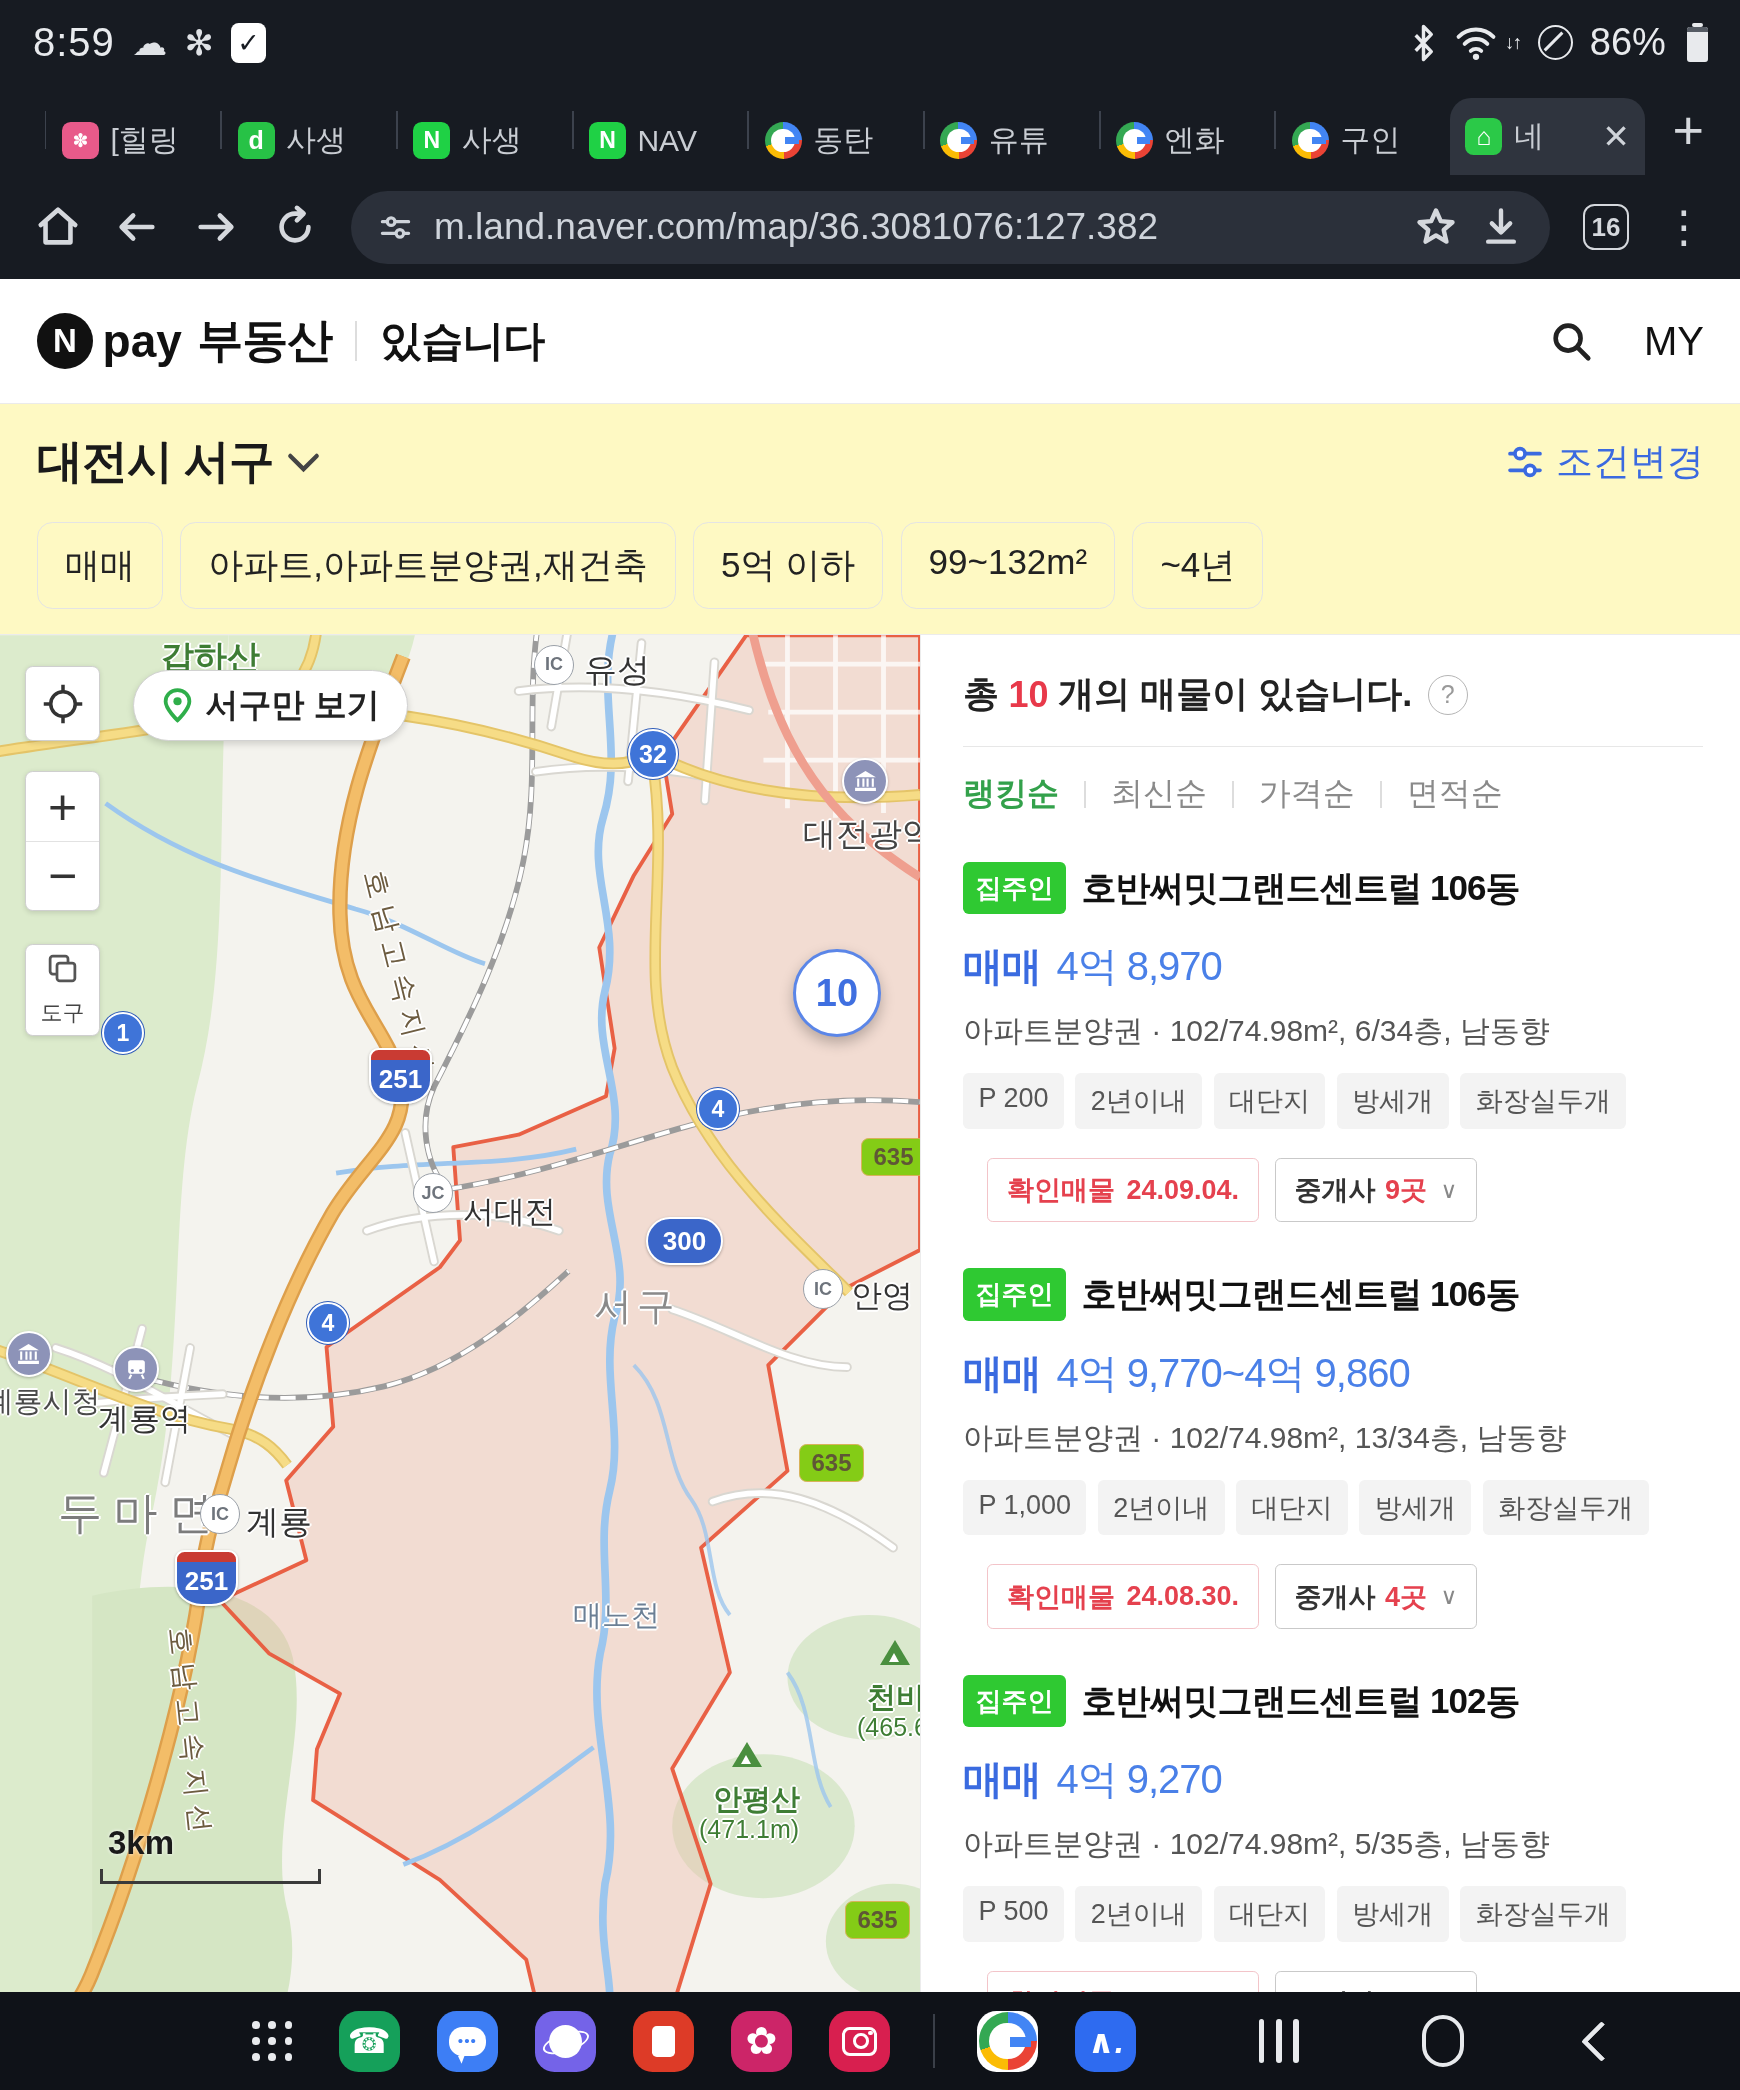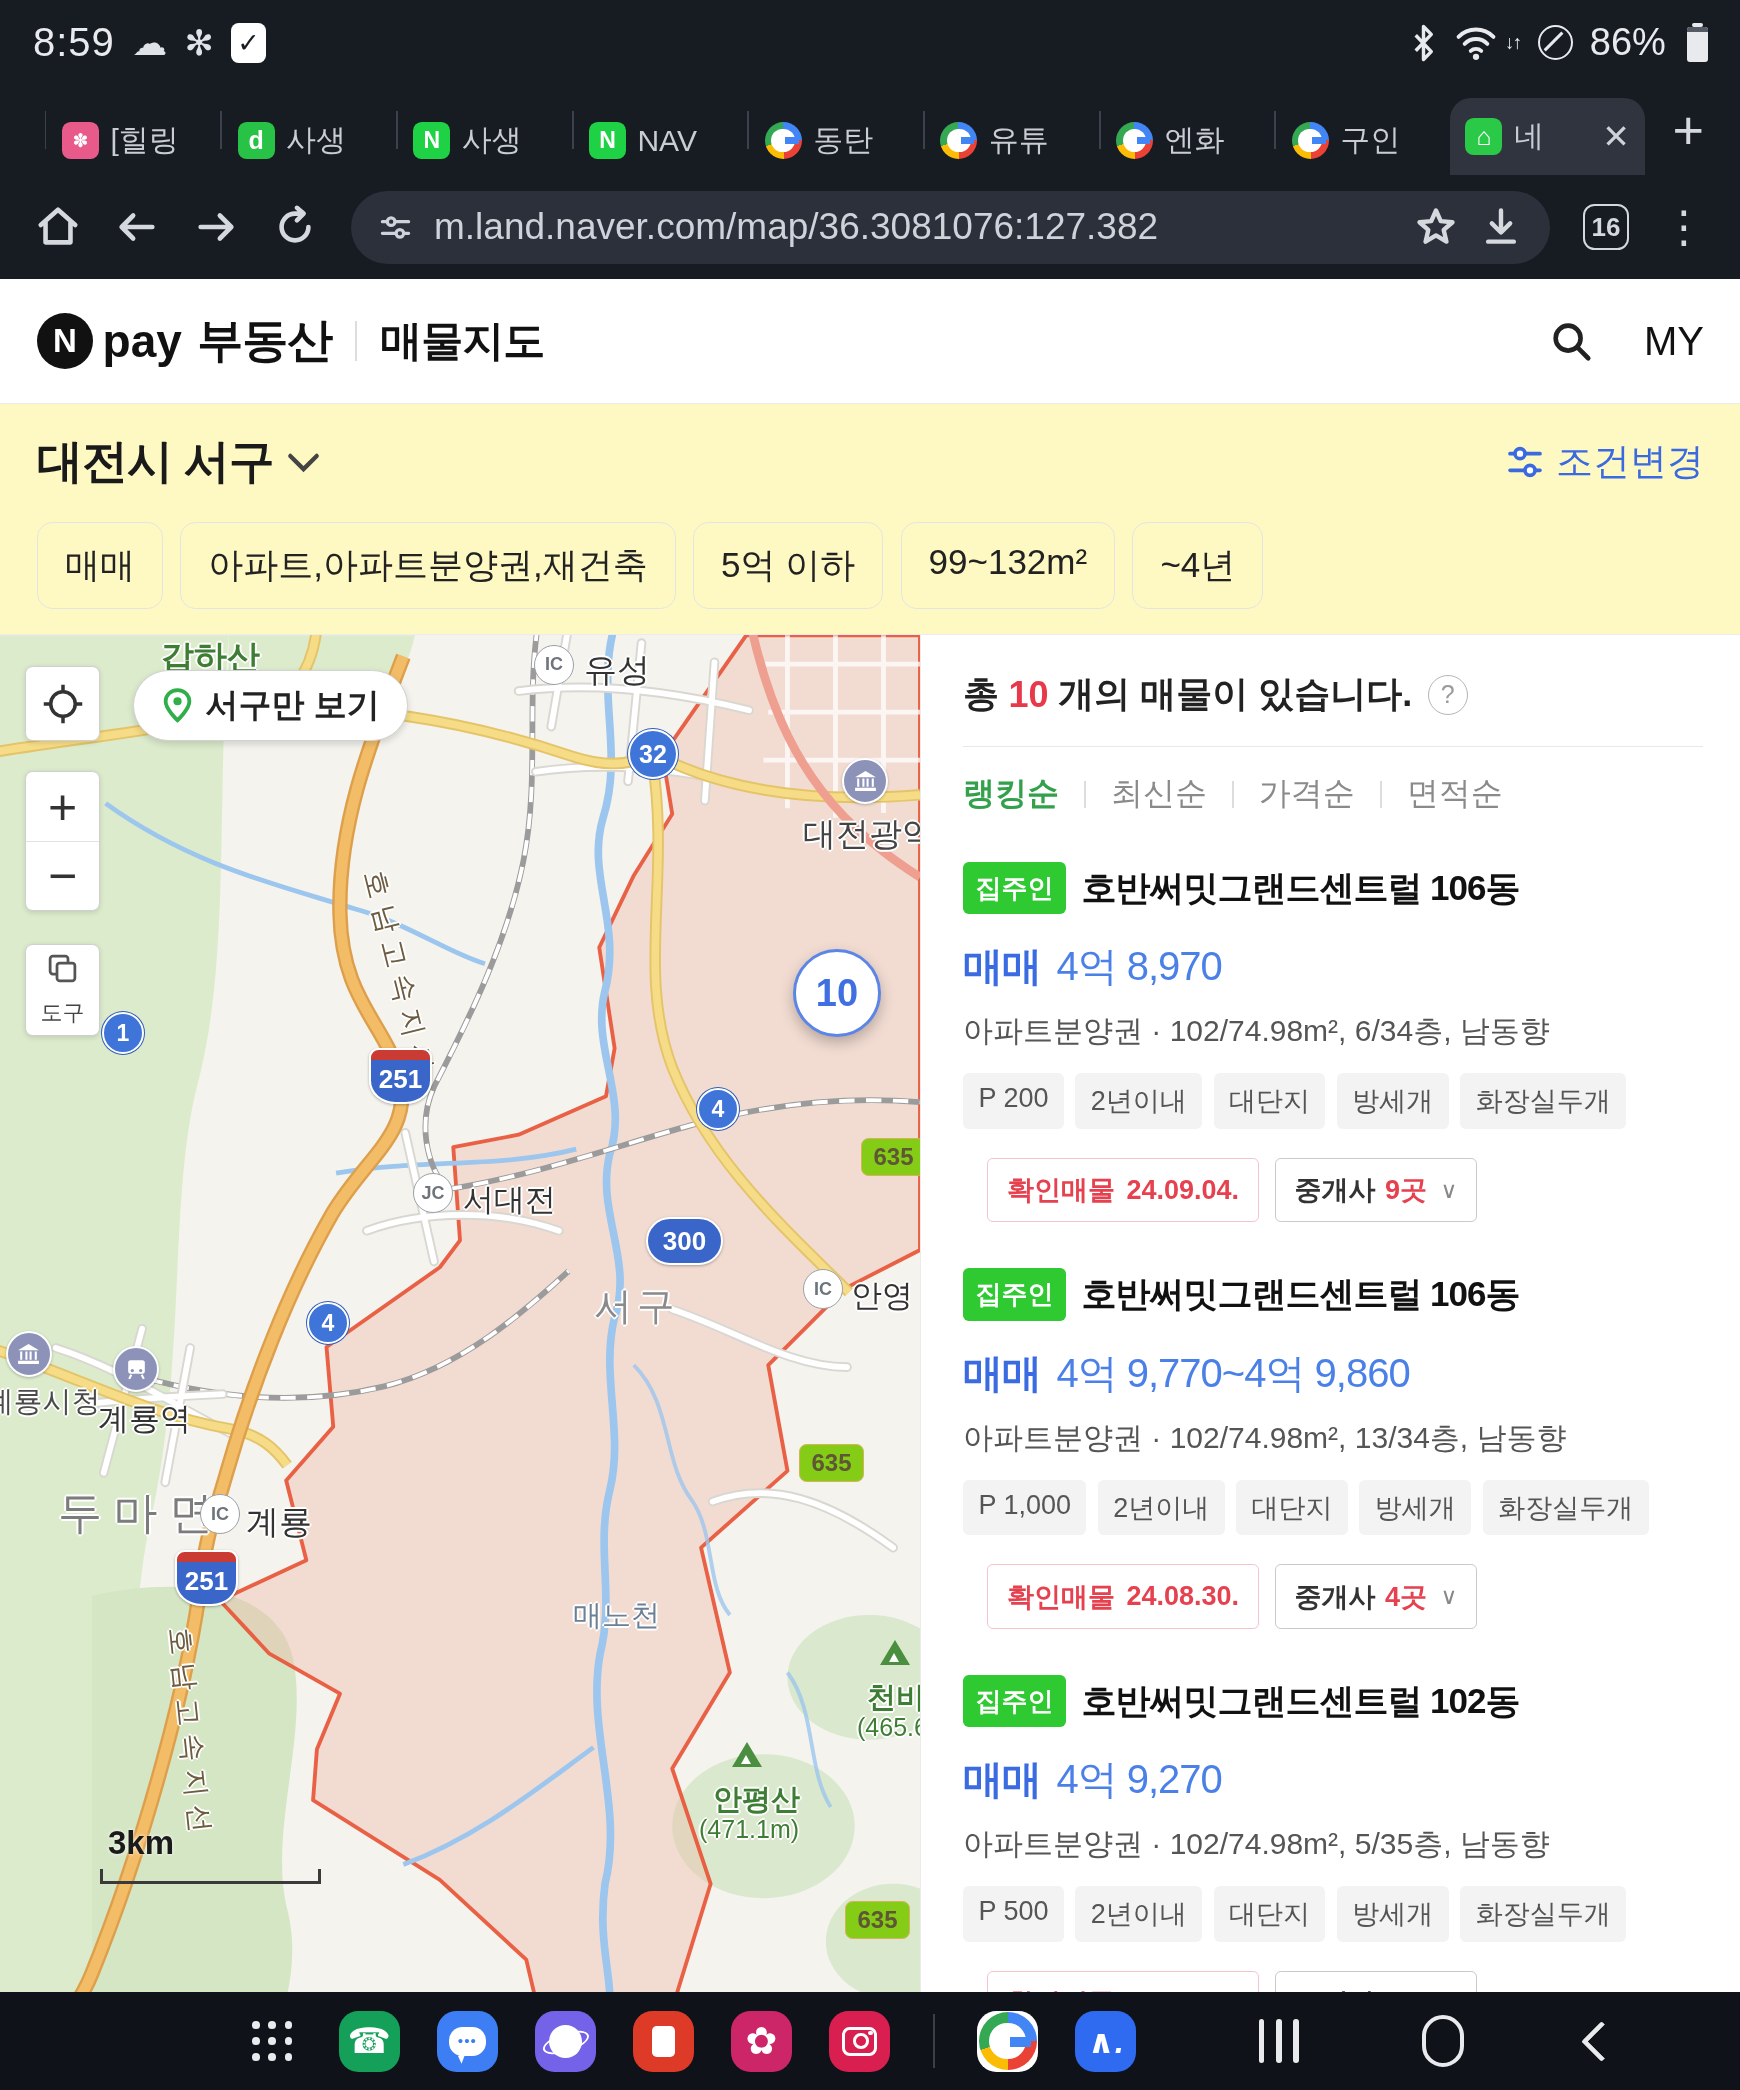--- a/index.html
+++ b/index.html
@@ -320,21 +320,21 @@
     </div>
     <div class="tabcount">16</div>
     <div class="kebab">⋮</div>
   </div>
 
   <div class="siteheader">
     <span class="ncircle">N</span>
     <span class="paytxt">pay</span>
     <span class="sect">부동산</span>
     <span class="hdr-sep"></span>
-    <span class="pagetitle">매물지도</span>
+    <span class="pagetitle">있습니다</span>
     <div class="hdr-right">
       <svg width="46" height="46" viewBox="0 0 24 24">
         <circle cx="10.5" cy="10.5" r="6.5" fill="none" stroke="#222" stroke-width="2.4"></circle>
         <path d="M15.5 15.5 L21 21" stroke="#222" stroke-width="2.4" stroke-linecap="round"></path>
       </svg>
       <span class="mytxt">MY</span>
     </div>
   </div>
 
   <div class="filters">
@@ -458,21 +458,21 @@
       <span class="poislate" style="left:842px; top:123px;">
         <svg width="25" height="25" viewBox="0 0 24 24">
             <path fill="#fff" d="M12 2 L22 8 H2 Z M4 9 H6 V17 H4 Z M9 9 H11 V17 H9 Z M13 9 H15 V17 H13 Z M18 9 H20 V17 H18 Z M2 18 H22 V21 H2 Z"></path>
           </svg>
       </span>
       <span class="mlabel" style="left:803px; top:177px; font-size:33px; color:#444;">대전광역시</span>
       <span class="mlabel rot" style="left:392px; top:231px; transform:rotate(76deg);">호남고속지선</span>
       <span class="bnum b44" style="left:102px; top:377px;">1</span>
       <span class="shield" style="left:369px; top:413px;">251</span>
       <span class="poiring" style="left:413px; top:538px;">JC</span>
-      <span class="mlabel" style="left:463px; top:544px; color:#333;text-align:right;">서대전</span>
+      <span class="mlabel" style="left:463px; top:556px; color:#333;text-align:right;">서대전</span>
       <span class="bnum b44" style="left:697px; top:453px;">4</span>
       <span class="b635" style="left:861px; top:503px;">635</span>
       <span class="oval" style="left:646px; top:582px;">300</span>
       <span class="mlabel distname" style="left:594px; top:646px;">서구</span>
       <span class="poiring" style="left:803px; top:634px;">IC</span>
       <span class="mlabel" style="left:851px; top:640px; color:#333;">안영</span>
       <span class="bnum b44" style="left:307px; top:667px;">4</span>
       <span class="poislate" style="left:5.8px; top:696px;">
         <svg width="25" height="25" viewBox="0 0 24 24">
             <path fill="#fff" d="M12 2 L22 8 H2 Z M4 9 H6 V17 H4 Z M9 9 H11 V17 H9 Z M13 9 H15 V17 H13 Z M18 9 H20 V17 H18 Z M2 18 H22 V21 H2 Z"></path>

